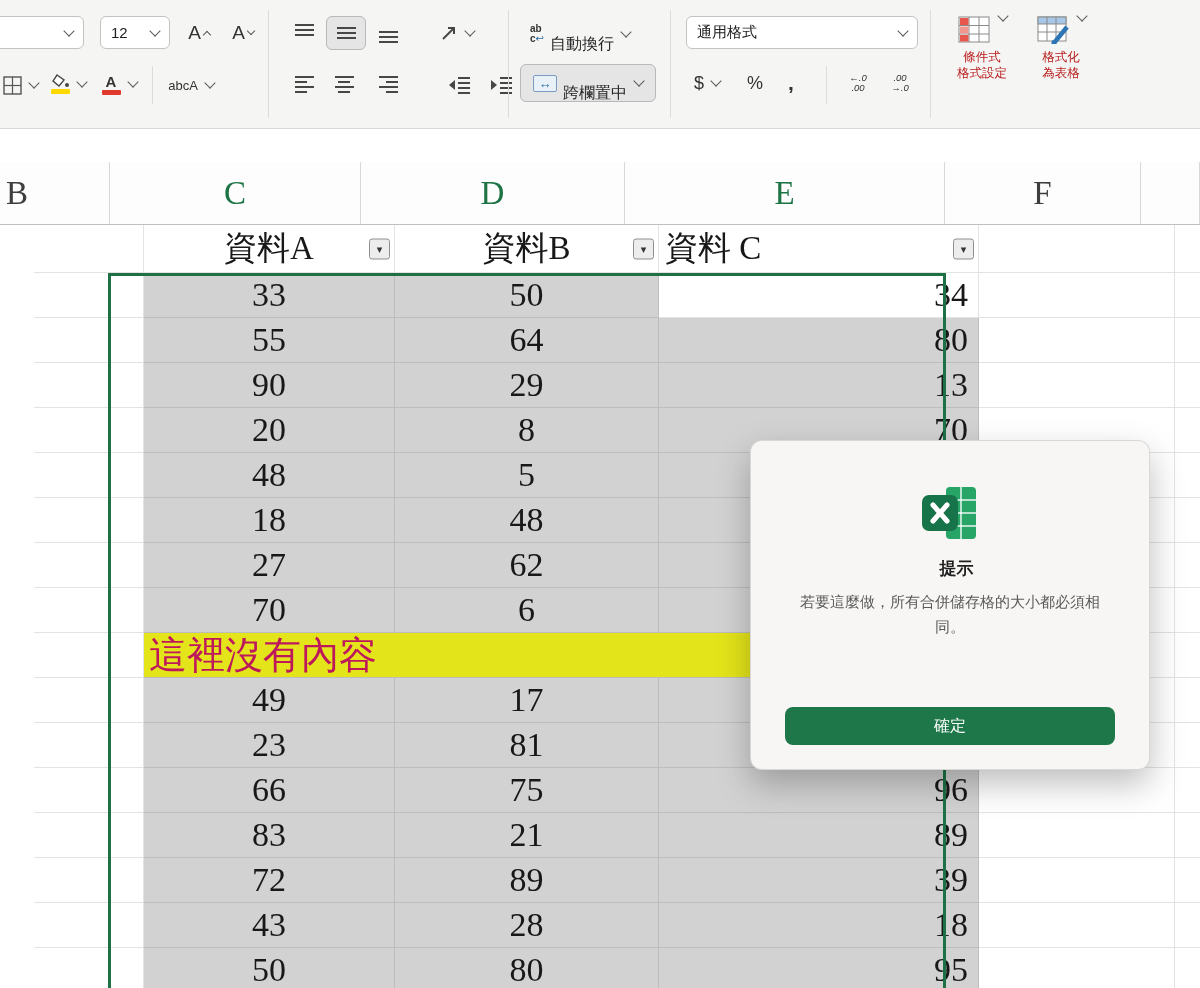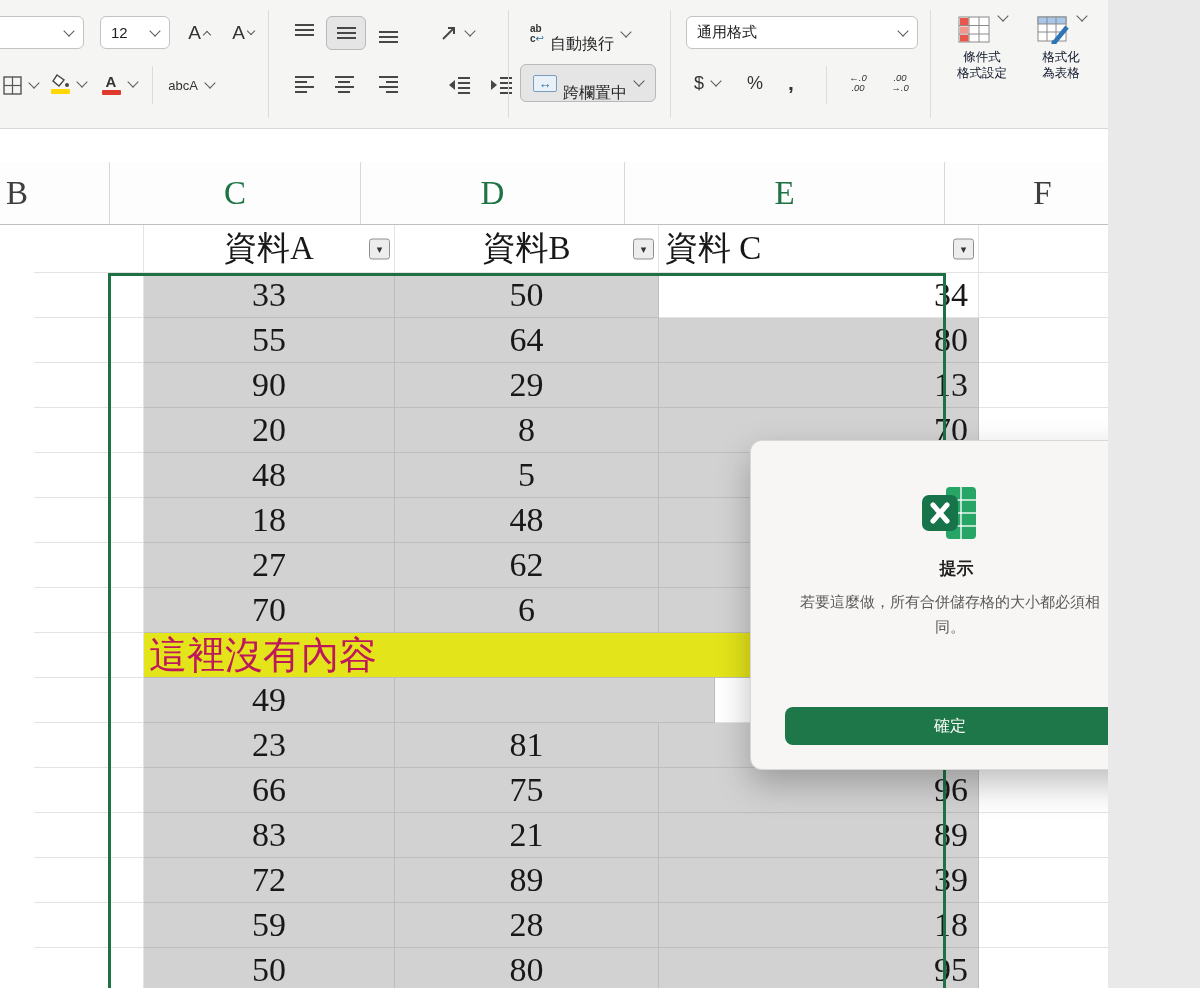--- a/index.html
+++ b/index.html
@@ -1,16 +1,16 @@
 <!DOCTYPE html>
 <html style="--selection-fill: #d2d2d2; --selection-border: #1e7145; --banner-fill: #e4e41a; --header-green: #1f7446; --ok-button: #1d7748; --fill-swatch: #ffd800; --font-color-swatch: #e03a2e;"><head>
 <meta charset="utf-8">
 <style>
   html,body{margin:0;padding:0;background:#e9e9e9;}
-  .screen{position:relative;width:1108px;height:988px;background:#fff;overflow:hidden;
+  .screen{position:relative;width:1200px;height:988px;background:#fff;overflow:hidden;
           font-family:"Liberation Sans","DejaVu Sans",sans-serif;color:#222;}
 
   
   .ribbon{position:absolute;left:0;top:0;width:1200px;height:128px;background:#f5f5f4;
           border-bottom:1px solid #d8d8d8;overflow:hidden;}
   .ghostbtn{position:absolute;display:flex;align-items:center;justify-content:center;
             background:none;border:none;padding:0 6px;font:inherit;color:#2b2b2b;cursor:default;}
   .selectedctl{background:#e5e5e5;border:1px solid #b9b9b9;border-radius:6px;}
   .box{position:absolute;background:#fff;border:1px solid #c3c3c3;border-radius:6px;height:33px;
        display:flex;align-items:center;justify-content:space-between;padding:0 10px;box-sizing:border-box;}
@@ -40,21 +40,21 @@
             display:flex;align-items:center;justify-content:center;font-size:13px;margin-right:6px;border-radius:2px;}
   .swatchwrap{display:flex;flex-direction:column;align-items:center;}
   .swatch{display:block;width:19px;height:5px;margin-top:1px;border-radius:1px;}
   .Aletter{font-size:15px;font-weight:700;color:#333;line-height:15px;}
   .abca{font-size:13px;color:#333;letter-spacing:0;}
   .sym{font-size:18px;color:#333;}
   .sym.comma{font-size:21px;font-weight:700;line-height:10px;}
   .decico{display:flex;flex-direction:column;align-items:center;font-size:9.5px;line-height:10px;color:#333;}
   .bigbtn{position:absolute;top:16px;width:80px;text-align:center;cursor:default;}
   .bigico{display:flex;align-items:flex-start;justify-content:center;}
-  .biglbl{font-size:12.5px;line-height:16px;white-space:pre-line;color:#0f172a;margin-top:5px;}
+  .biglbl{font-size:12.5px;line-height:16px;white-space:pre-line;color:#b91c1c;margin-top:5px;}
 
   
   .gap{position:absolute;left:0;top:129px;width:1200px;height:33px;background:#fff;}
   .colhdrs{position:absolute;left:0;top:162px;width:1200px;height:63px;display:flex;background:#fdfdfd;
            border-bottom:1px solid #bfbfbf;box-sizing:border-box;
            font-family:"Liberation Serif","DejaVu Serif",serif;}
   .colhdr{display:flex;align-items:center;justify-content:center;font-size:33px;color:#3e3e3e;
           border-right:1px solid #d8d8d8;box-sizing:border-box;}
   .colhdr.selcol{color:var(--header-green,#1f7446);}
   .colhdr.bcol{justify-content:flex-start;padding-left:6px;}
@@ -428,20 +428,21 @@
         </div>
         <div class="row">
           <div class="cell c-b"></div>
           <div class="cell c-banner">這裡沒有內容</div>
           <div class="cell c-f"></div>
           <div class="cell c-g"></div>
         </div>
         <div class="row">
           <div class="cell c-b"></div>
           <div class="cell c-c sel num">49</div>
+          <div class="cell c-d sel num">17</div>
           <div class="cell c-e num right sel"></div>
           <div class="cell c-f"></div>
           <div class="cell c-g"></div>
         </div>
         <div class="row">
           <div class="cell c-b"></div>
           <div class="cell c-c sel num">23</div>
           <div class="cell c-d sel num">81</div>
           <div class="cell c-e num right sel"></div>
           <div class="cell c-f"></div>
@@ -466,21 +467,21 @@
         <div class="row">
           <div class="cell c-b"></div>
           <div class="cell c-c sel num">72</div>
           <div class="cell c-d sel num">89</div>
           <div class="cell c-e num right sel">39</div>
           <div class="cell c-f"></div>
           <div class="cell c-g"></div>
         </div>
         <div class="row">
           <div class="cell c-b"></div>
-          <div class="cell c-c sel num">59</div>
+          <div class="cell c-c sel num">43</div>
           <div class="cell c-d sel num">28</div>
           <div class="cell c-e num right sel">18</div>
           <div class="cell c-f"></div>
           <div class="cell c-g"></div>
         </div>
         <div class="row">
           <div class="cell c-b"></div>
           <div class="cell c-c sel num">50</div>
           <div class="cell c-d sel num">80</div>
           <div class="cell c-e num right sel">95</div>

